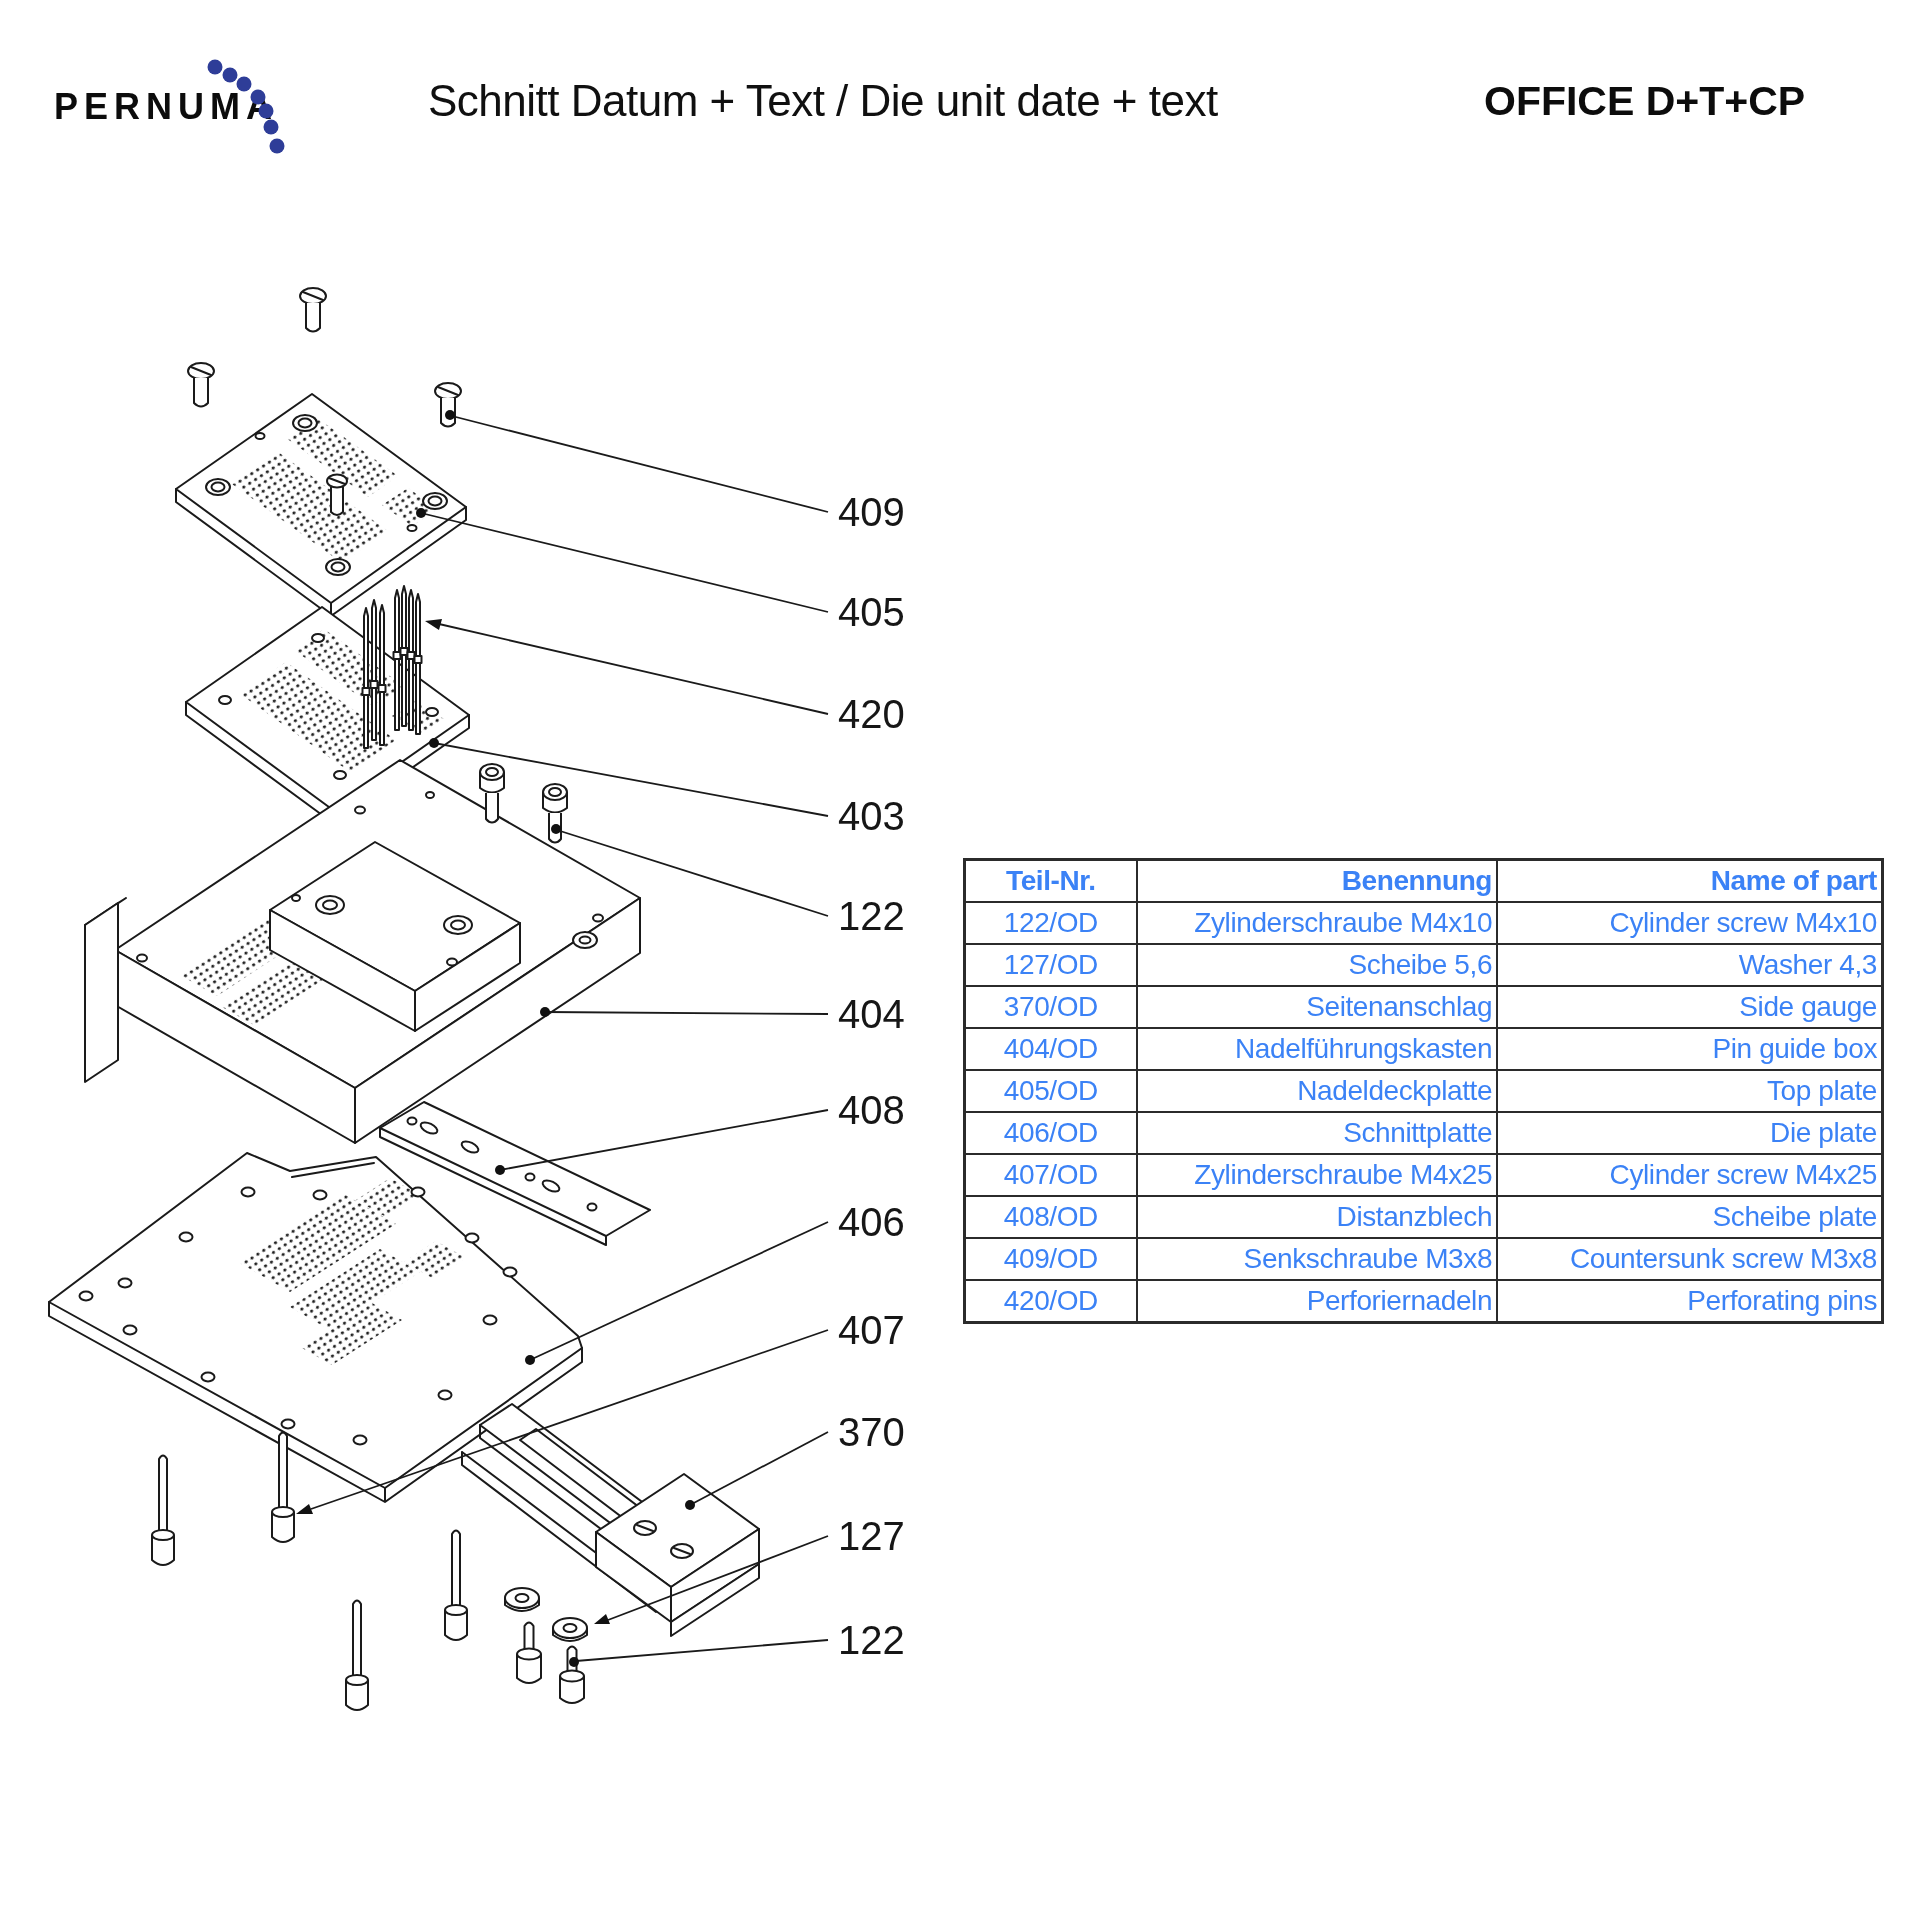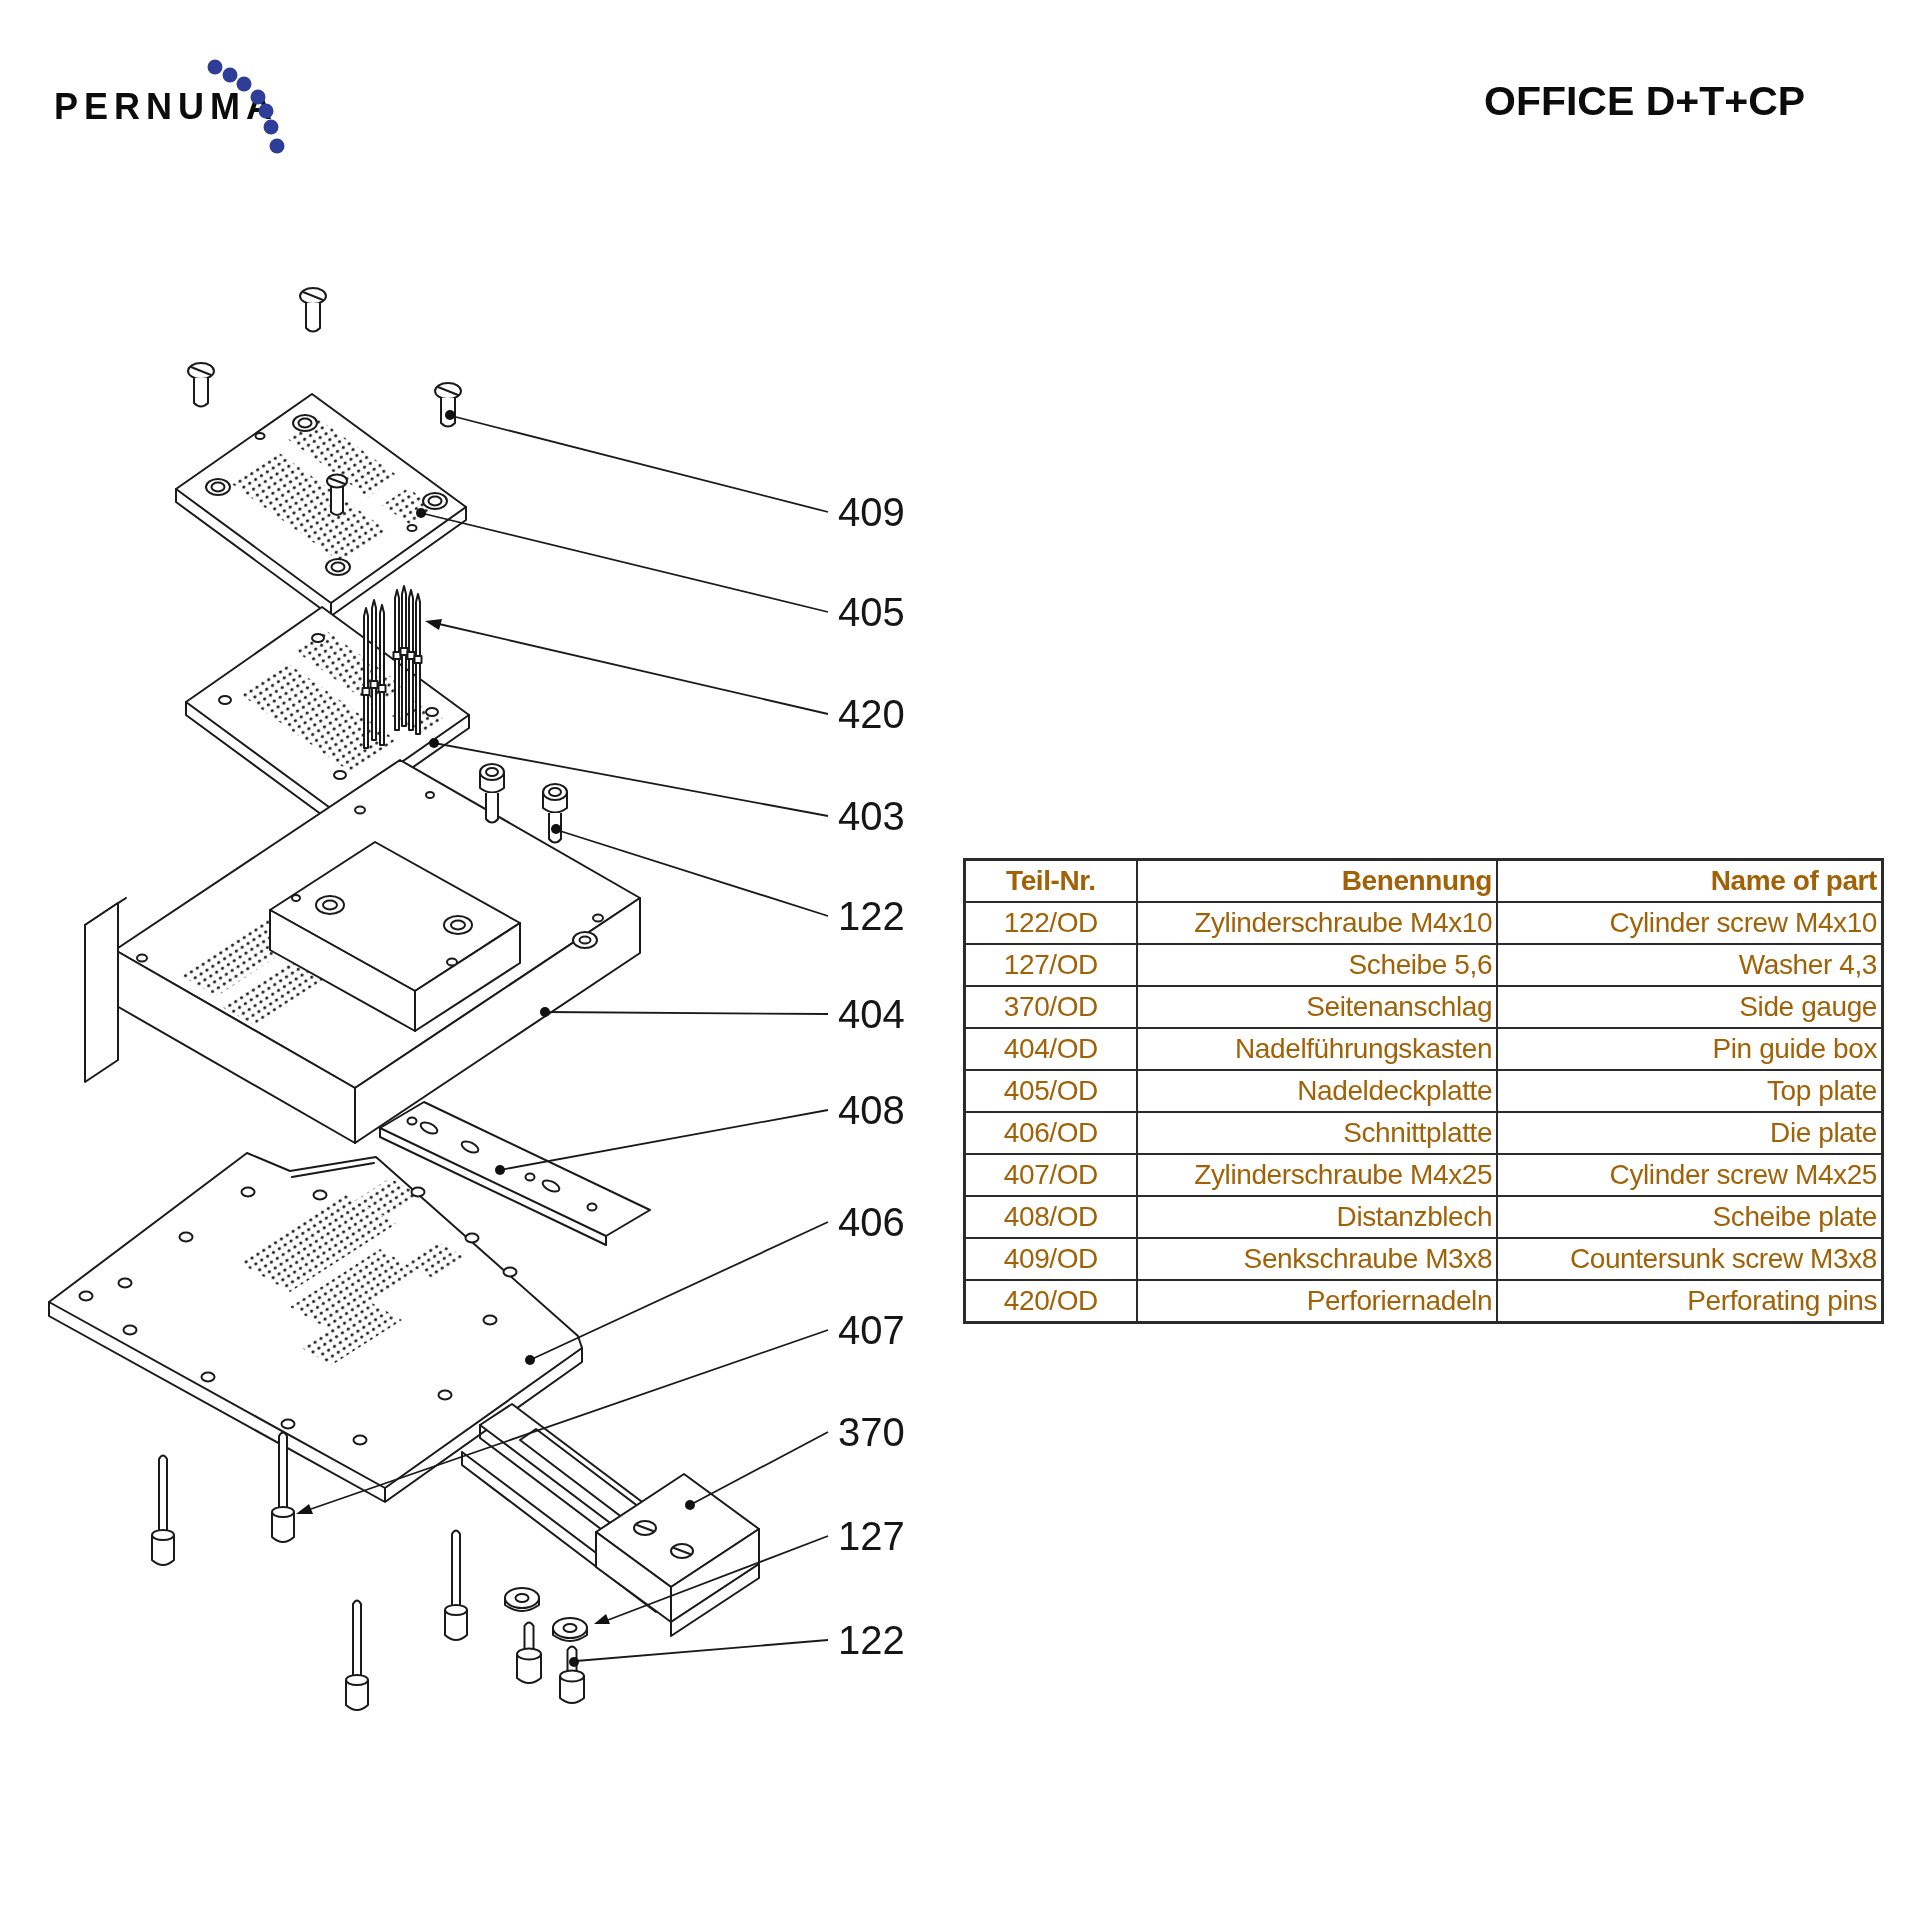--- a/index.html
+++ b/index.html
@@ -8,21 +8,21 @@
   .logo-text{position:absolute;left:54px;top:86px;font-size:36px;font-weight:700;
              letter-spacing:6px;color:#0c0c0c;white-space:nowrap;}
   .doc-title{position:absolute;left:428px;top:76px;font-size:44px;font-weight:400;
              color:#101010;white-space:nowrap;letter-spacing:-0.5px;}
   .product-code{position:absolute;left:1484px;top:78px;font-size:41px;font-weight:700;
              color:#0c0c0c;white-space:nowrap;}
   svg.diagram{position:absolute;left:0;top:0;width:1920px;height:1920px;}
 
   table.parts-table{position:absolute;left:963px;top:858px;width:921px;
       border-collapse:collapse;table-layout:fixed;background:#fff;
-      font-size:28px;letter-spacing:-0.4px;color:#a16207;
+      font-size:28px;letter-spacing:-0.4px;color:#3b82f6;
       border:3px solid #2b2b2b;}
   table.parts-table th, table.parts-table td{
       border:2px solid #2b2b2b;height:40px;padding:0 4px 0 14px;
       text-align:right;vertical-align:middle;white-space:nowrap;overflow:hidden;}
   table.parts-table th{font-weight:700;}
   table.parts-table .nr{text-align:center;padding:0;}
   col.c1{width:172px;} col.c2{width:360px;} col.c3{width:385px;}
 
   
   .fc{fill:#ffffff;stroke:#1a1a1a;stroke-width:2;stroke-linejoin:round;}
@@ -32,20 +32,21 @@
   .dot{fill:#111111;stroke:none;}
   .arr{fill:#111111;stroke:none;}
   .lbl{font-family:"Liberation Sans",sans-serif;font-size:40px;fill:#161616;}
 </style>
 </head>
 <body>
 
 <div class="page">
 
   <div class="logo-text">PERNUMA</div>
+  <div class="doc-title">Schnitt Datum + Text / Die unit date + text</div>
   <div class="product-code">OFFICE D+T+CP</div>
 
   <svg class="diagram" viewBox="0 0 1920 1920">
     <defs>
       <pattern id="pf" patternUnits="userSpaceOnUse" width="7" height="7" patternTransform="rotate(-33)">
         <circle cx="2.2" cy="2.2" r="1.55" fill="#1d1d1d"></circle>
       </pattern>
     </defs>
 
     <g fill="#2e3d98">

